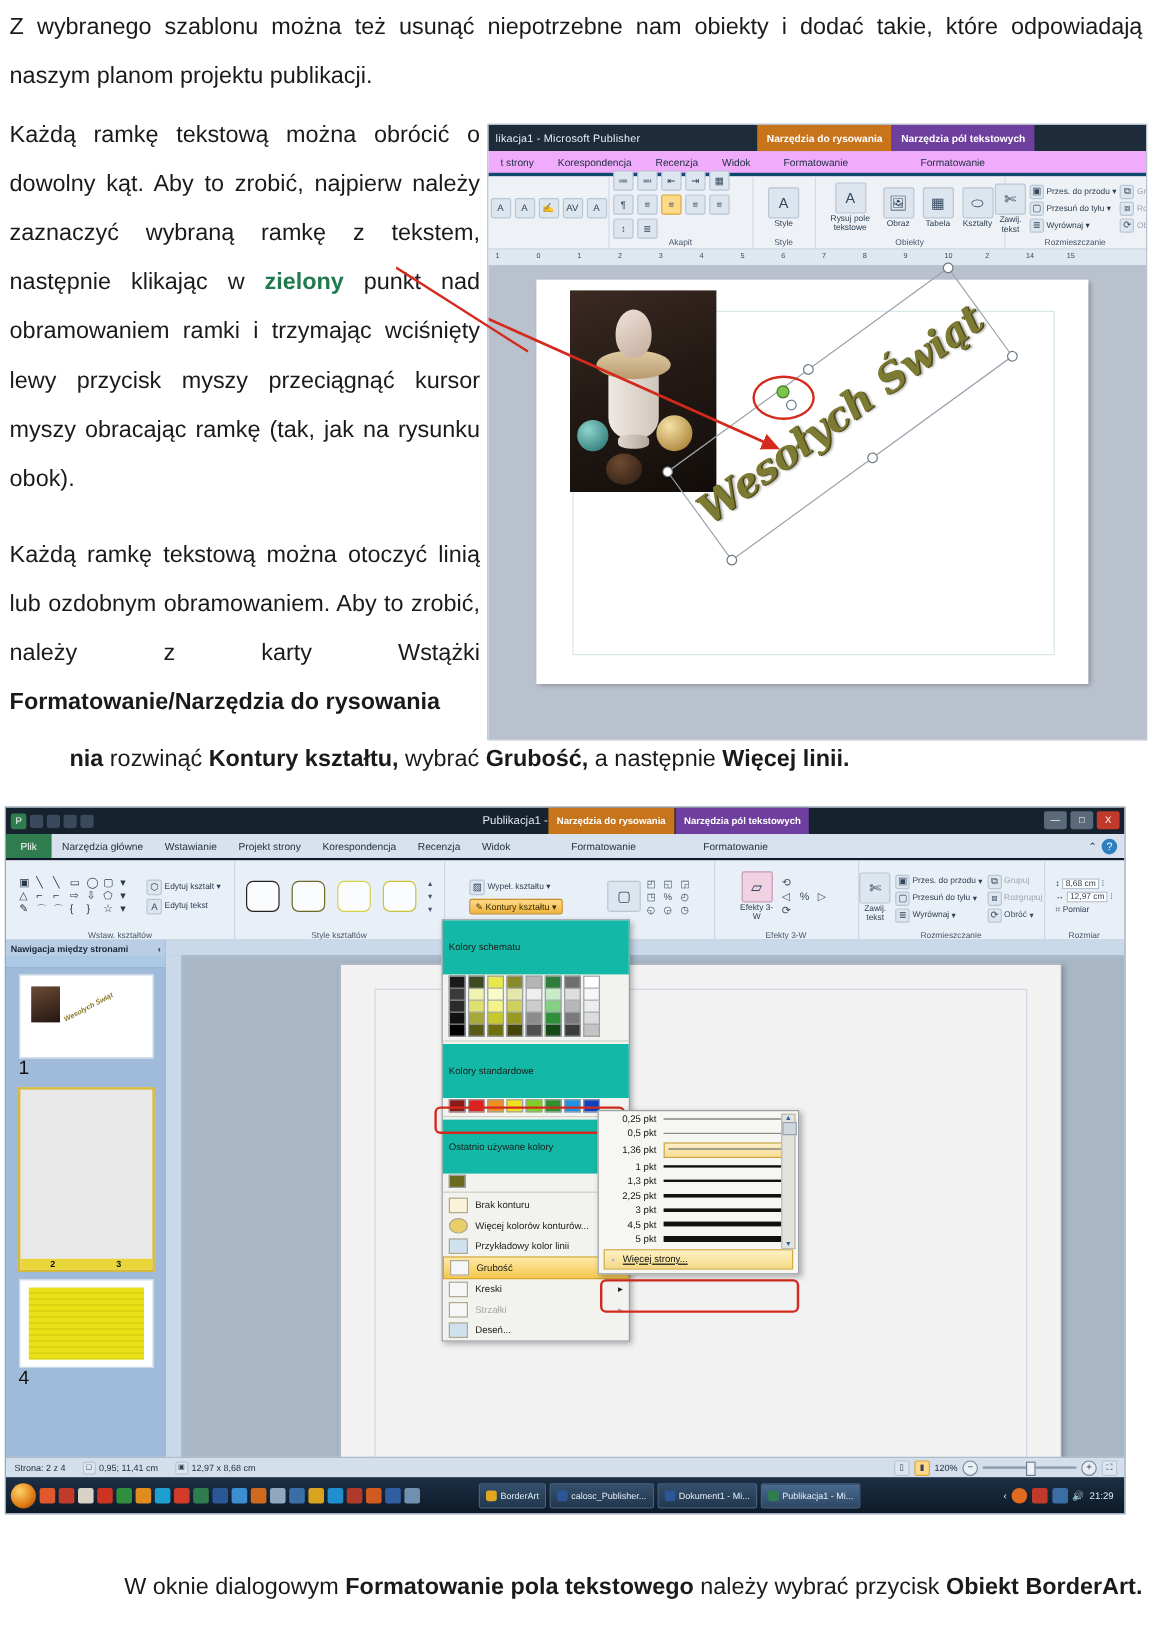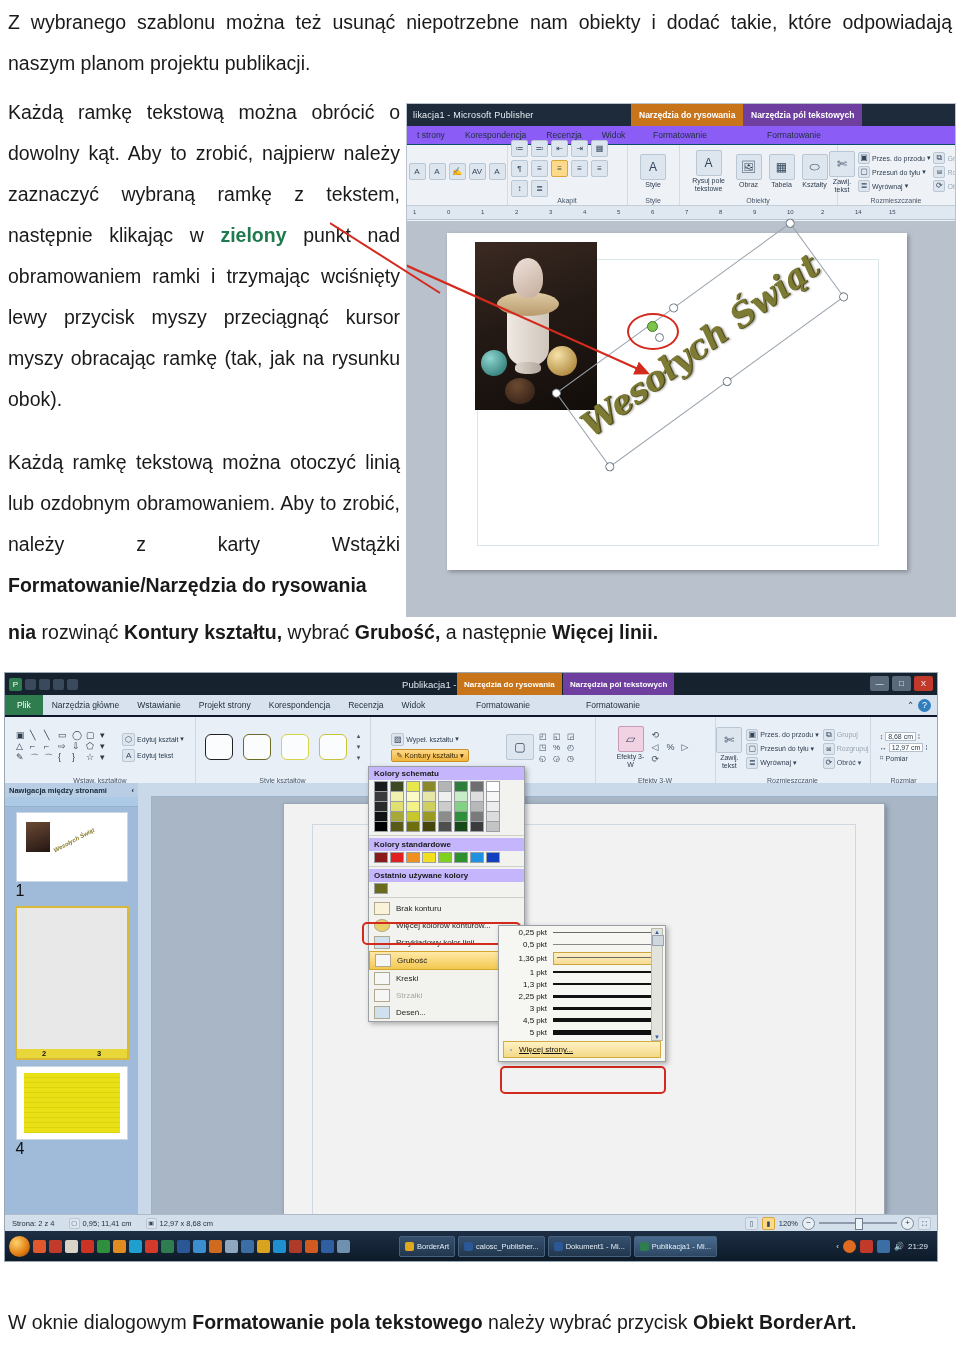--- a/index.html
+++ b/index.html
@@ -4,43 +4,43 @@
 <style>
   html,body{margin:0;padding:0;}
   body{
     width:960px;height:1359px;background:#ffffff;
     font-family:"Liberation Sans", sans-serif;
     color:#111;overflow:hidden;position:relative;
   }
   .page{position:relative;width:960px;height:1359px;}
 
   
-  .prose{font-size:19.5px;line-height:41px;color:#1a1a1a;}
+  .prose{font-size:19.5px;line-height:41px;color:#1a1a1a;text-align:right;}
   .intro{position:absolute;left:8px;top:2px;width:944px;text-align:justify;}
   .intro p{margin:0;}
   .col-left{position:absolute;left:8px;top:92px;width:392px;text-align:justify;}
   .col-left p{margin:0 0 0 0;}
   .col-left .gap{height:22px;}
   .fullrow{position:absolute;left:8px;top:612px;width:700px;}
   .bottomtext{position:absolute;left:8px;top:1282px;width:944px;}
   b{font-weight:bold;}
   .green{color:#1f7a4d;font-weight:bold;}
 
   
   .shot1{position:absolute;left:406px;top:103px;width:548px;height:512px;
          background:#eceff4;border:1px solid #b9c2cd;overflow:hidden;}
   .ttlbar1{height:22px;background:#1d2b3a;color:#e8eef5;font-size:9px;
            display:flex;align-items:center;position:relative;}
   .ttlbar1 .t{padding-left:6px;letter-spacing:.2px;white-space:nowrap;}
   .ctx{position:absolute;top:0;height:22px;display:flex;align-items:center;
        justify-content:center;font-size:8.5px;font-weight:bold;color:#fff;padding:0 8px;white-space:nowrap;}
   .ctx.draw{left:224px;background:#c8741a;}
   .ctx.txt{left:336px;background:#6e3f9e;}
-  .tabs1{height:18px;background:#8b5cf6;display:flex;align-items:center;
-         font-size:8.5px;color:#20303f;position:relative;border-bottom:1px solid #0c4a6e;}
+  .tabs1{height:18px;background:#f0abfc;display:flex;align-items:center;
+         font-size:8.5px;color:#20303f;position:relative;border-bottom:3px solid #0c4a6e;}
   .tabs1 span{padding:0 10px;white-space:nowrap;}
   .tabs1 .ctxtab{position:absolute;}
   .tabs1 .ctxtab.a{left:236px;}
   .tabs1 .ctxtab.b{left:350px;}
   .ribbon1{height:60px;background:#eef2f7;border-bottom:1px solid #c3cedb;position:relative;}
   .grp{position:absolute;top:0;height:60px;border-right:1px solid #d3dbe4;
        display:flex;flex-direction:column;align-items:center;justify-content:flex-end;}
   .grplbl{font-size:7px;color:#47566a;padding-bottom:1px;white-space:nowrap;}
   .grpbody{flex:1;display:flex;align-items:center;gap:3px;padding:0 5px;}
   .ic{width:15px;height:15px;background:#dde5ee;border:1px solid #b9c6d4;border-radius:2px;
@@ -150,21 +150,21 @@
   .docarea{position:absolute;left:133px;top:110px;right:0;bottom:46px;background:#a8b6c6;overflow:hidden;}
   .ruler2{position:absolute;left:0;right:0;top:0;height:13px;background:#c9d9ea;border-bottom:1px solid #9db3ca;}
   .vruler2{position:absolute;left:0;top:13px;bottom:0;width:13px;background:#c9d9ea;border-right:1px solid #9db3ca;}
   .sheet2{position:absolute;left:145px;top:20px;width:600px;height:450px;background:#f2f2f2;
           border:1px solid #9aa7b5;box-shadow:2px 2px 5px rgba(0,0,0,.25);}
   .sheet2 .inner{position:absolute;left:28px;top:20px;right:28px;bottom:20px;border:1px solid #cfd8e2;}
 
   
   .dd{position:absolute;left:368px;top:766px;width:155px;background:#f2f2ee;
       border:1px solid #9aa0a6;box-shadow:2px 2px 5px rgba(0,0,0,.3);z-index:40;font-size:8px;color:#1b1b1b;}
-  .ddlbl{padding:2px 5px;font-weight:bold;font-size:8px;background:#c4b5fd;}
+  .ddlbl{padding:18px 5px;font-weight:normal;font-size:8px;background:#14b8a6;}
   .swrow{display:flex;gap:2px;padding:1px 5px;}
   .sw{width:12px;height:9px;border:1px solid #9aa0a6;}
   .swcol{display:flex;flex-direction:column;}
   .swcol .sw{border-top:none;}
   .swcol .sw:first-child{border-top:1px solid #9aa0a6;}
   .ddsep{height:1px;background:#cfcfc8;margin:2px 0;}
   .ddit{display:flex;align-items:center;gap:6px;padding:2px 5px;white-space:nowrap;}
   .ddit .gi{width:14px;height:11px;border:1px solid #b0a98f;background:#fbf3d9;}
   .ddit.sel{background:linear-gradient(180deg,#ffe9a8,#f4c84f);border:1px solid #d4a62c;}
   .ddit.dis{color:#a6a6a6;}

